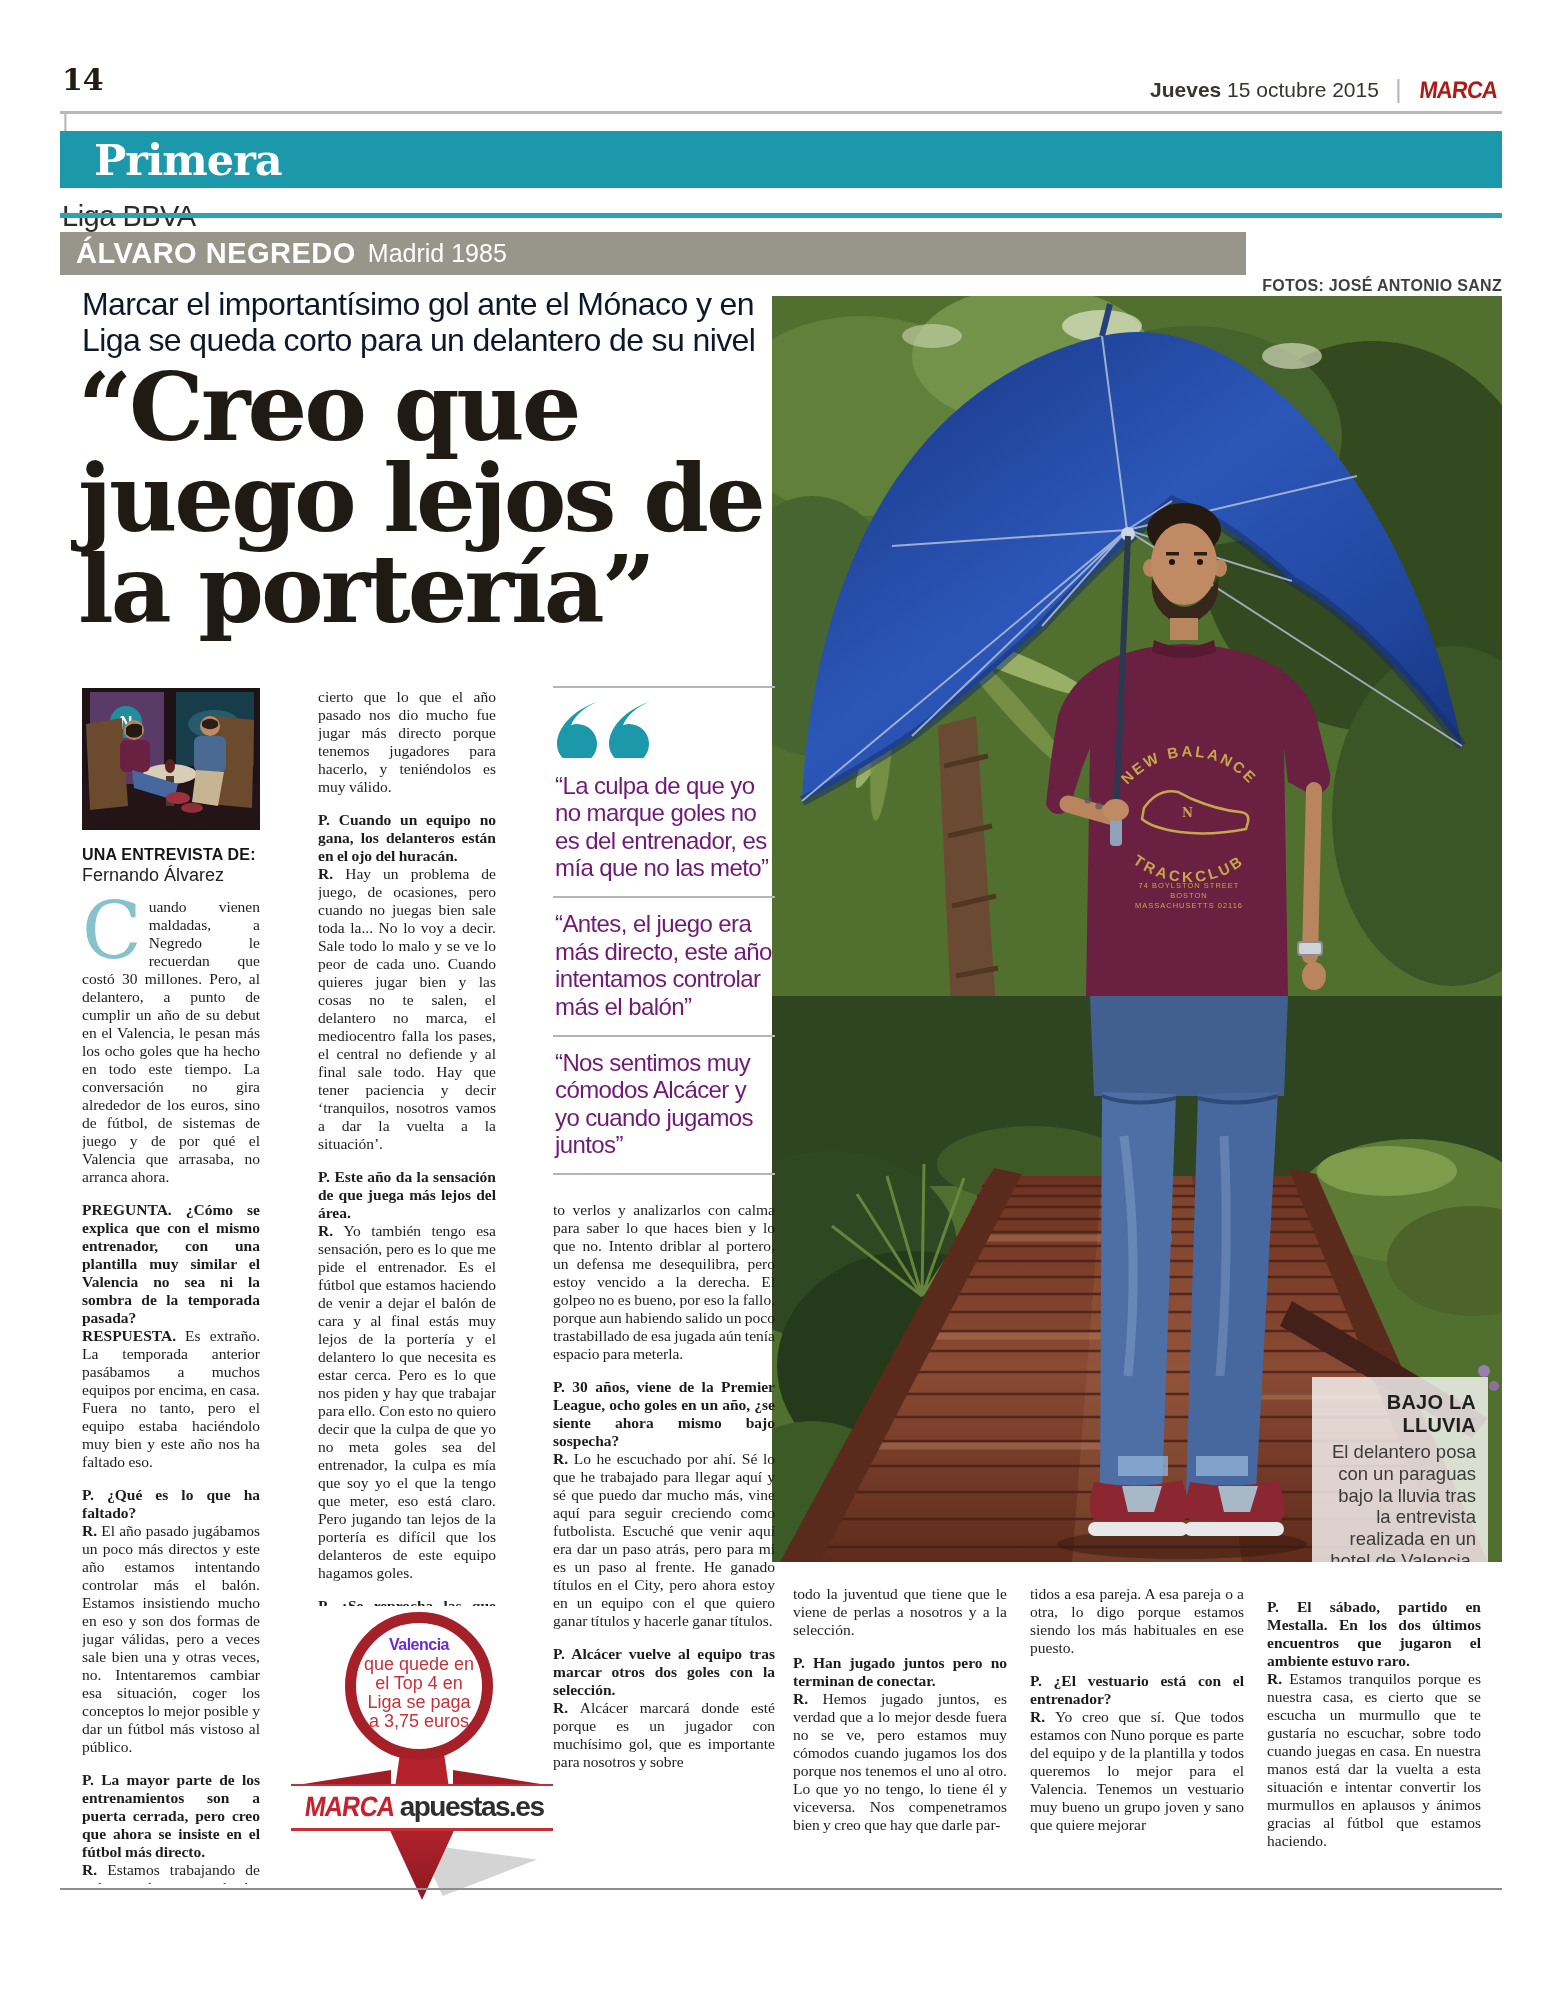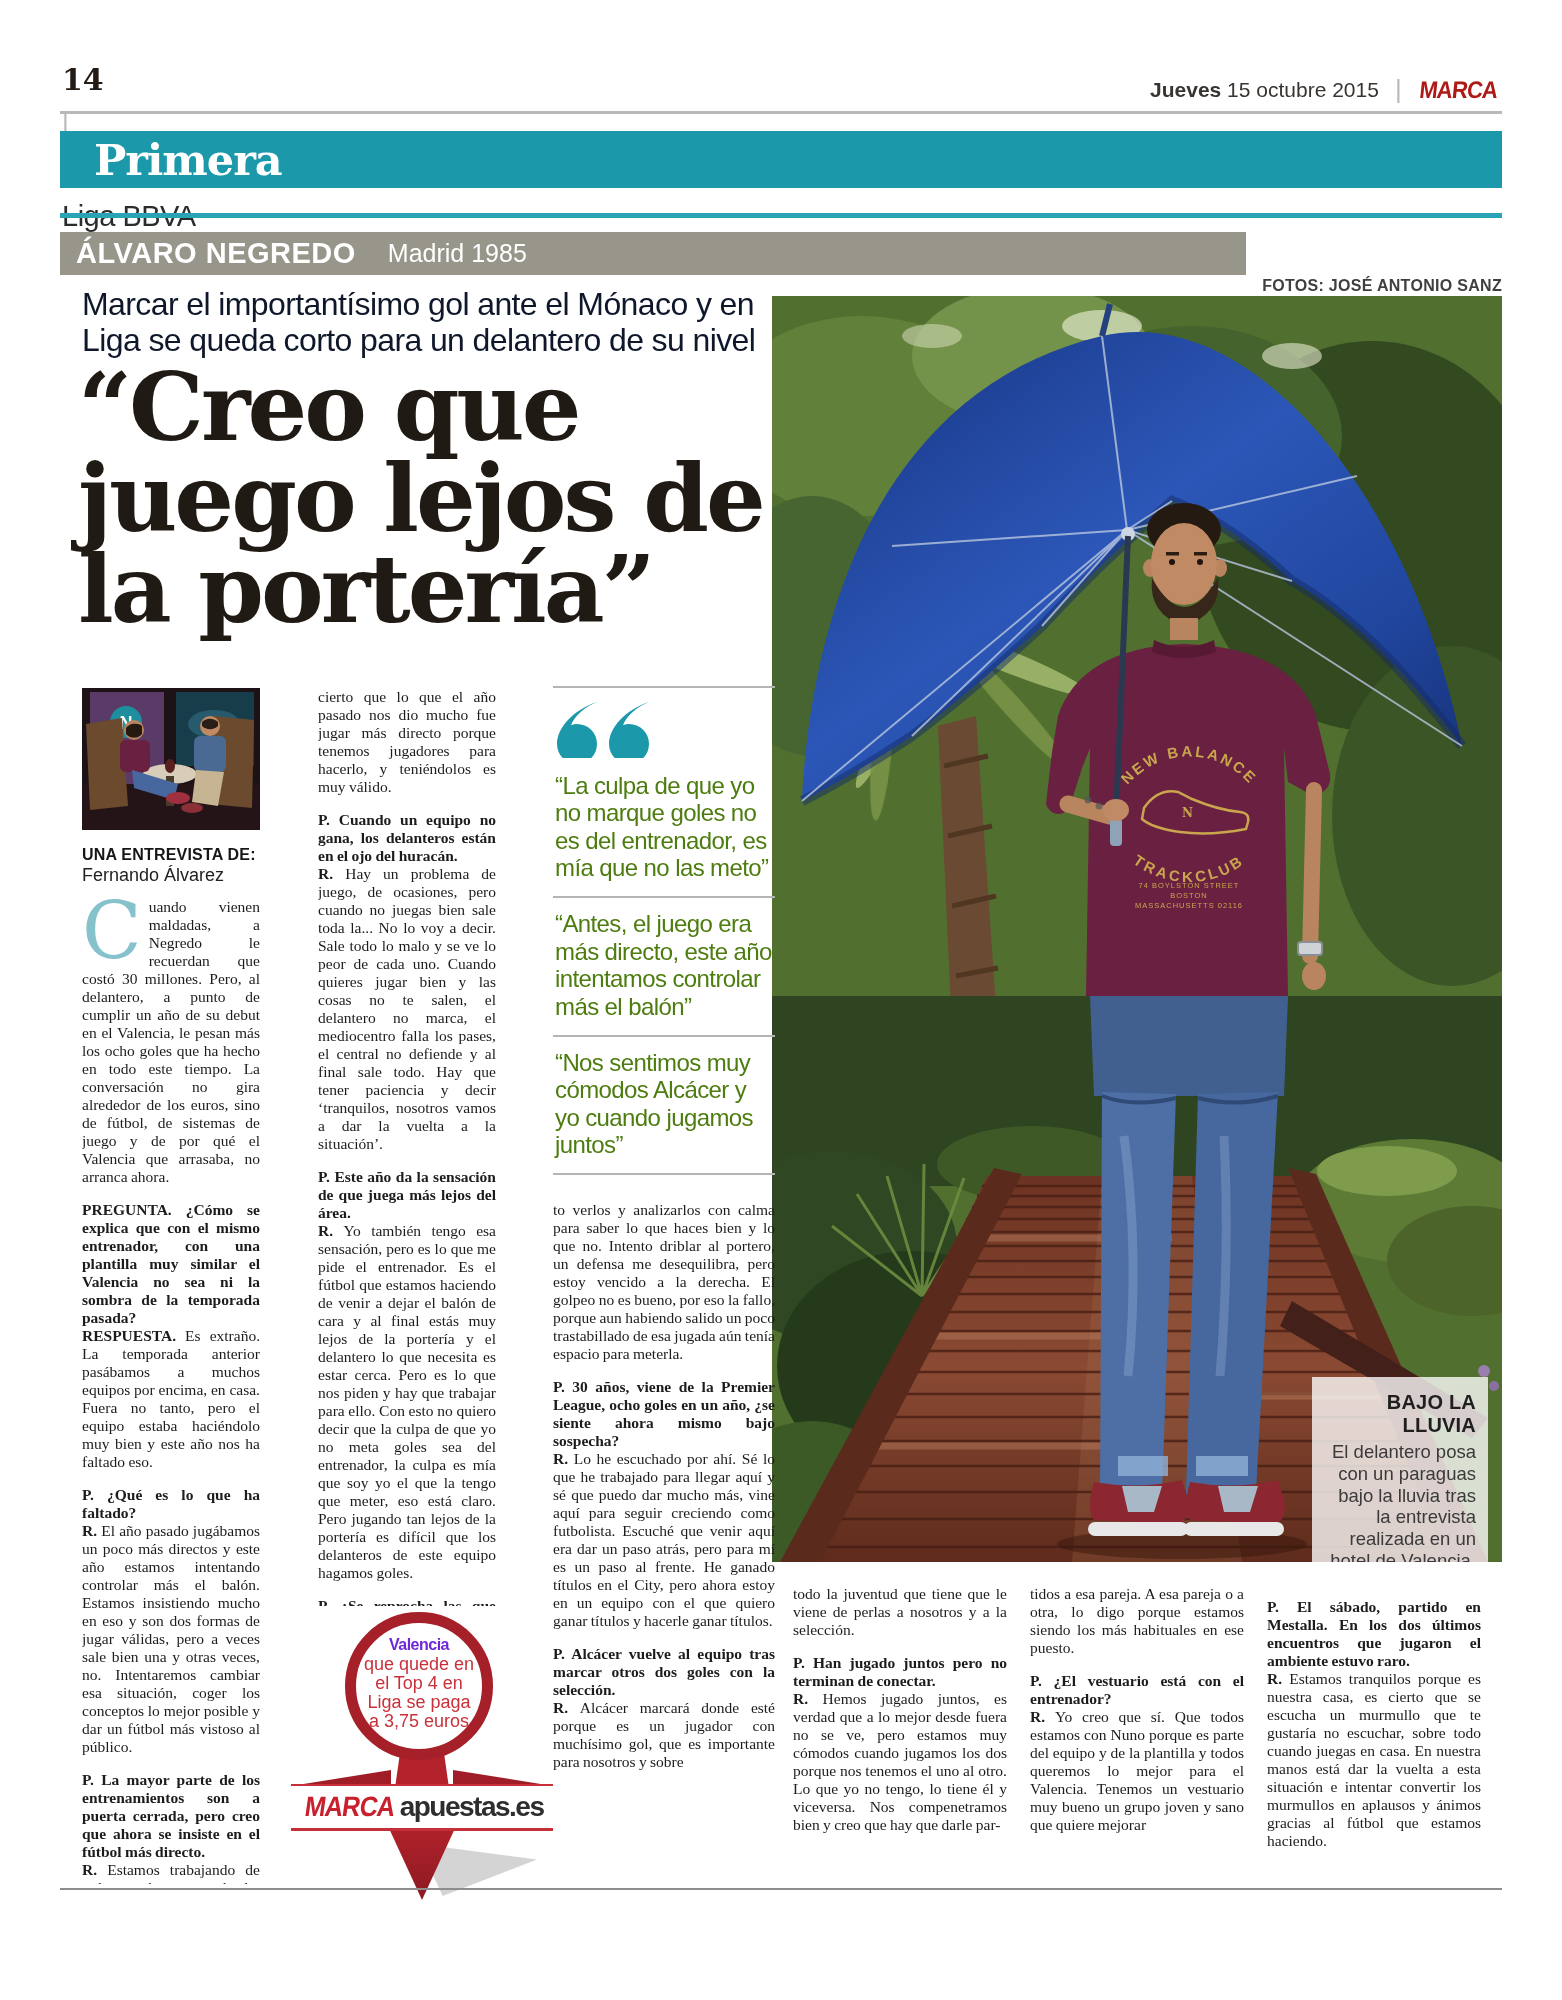--- a/index.html
+++ b/index.html
@@ -18,21 +18,21 @@
   .hdr-date b{font-weight:700;}
   .marca-logo{font-weight:900;font-size:24px;color:#ae1b17;letter-spacing:-1px;
               transform:skewX(-6deg) scaleX(0.92);transform-origin:left bottom;font-family:"Liberation Sans",sans-serif;}
   .hdr-rule{left:60px;top:111px;width:1442px;height:3px;background:#b9b9b9;}
 
   
   .primera-band{left:60px;top:131px;width:1442px;height:57px;background:#1b98a9;}
   .primera-band span{display:inline-block;margin:4px 0 0 34px;font-family:"DejaVu Serif",serif;
                      font-weight:700;font-size:43px;color:#ffffff;letter-spacing:-1px;}
   .teal-thin{left:60px;top:213px;width:1442px;height:5px;background:#28a4b4;}
-  .kicker-band{left:60px;top:232px;width:1186px;height:43px;background:#98968a;display:flex;align-items:center;gap:32px;padding-left:16px;box-sizing:border-box;font-family:"Liberation Sans",sans-serif;}
+  .kicker-band{left:60px;top:232px;width:1186px;height:43px;background:#98968a;display:flex;align-items:center;gap:12px;padding-left:16px;box-sizing:border-box;font-family:"Liberation Sans",sans-serif;}
   .kicker-name{font-weight:800;font-size:29px;color:#ffffff;letter-spacing:0.5px;}
   .kicker-birth{font-size:25px;color:#ffffff;}
 
   .photo-credit{right:60px;top:277px;font-family:"Liberation Sans",sans-serif;font-weight:700;
                 font-size:16px;color:#3f3f3f;letter-spacing:0.3px;}
 
   
   .standfirst{left:82px;top:287px;width:700px;font-family:"Liberation Sans",sans-serif;
               font-size:32px;line-height:1.12;color:#0f172a;letter-spacing:-0.6px;}
   .headline{left:78px;top:362px;width:740px;font-family:"DejaVu Serif",serif;font-weight:700;
@@ -54,21 +54,21 @@
   .para.dropcap::first-letter{float:left;font-family:"DejaVu Serif",serif;font-size:78px;
        line-height:58px;padding:4px 7px 0 0;color:#85c2cc;}
   .byline{margin-top:12px;font-family:"Liberation Sans",sans-serif;}
   .byline-label{font-weight:800;font-size:16px;color:#161616;letter-spacing:0.2px;}
   .byline-author{font-size:18px;color:#222222;margin-top:2px;}
   .body-start{margin-top:14px;}
 
   
   .quotes{border-top:2px solid #b5b5b5;border-bottom:2px solid #b5b5b5;}
   .quote{border-top:2px solid #b5b5b5;padding:12px 2px 15px 2px;font-family:"Liberation Sans",sans-serif;
-         font-size:24px;line-height:1.14;color:#4d7c0f;letter-spacing:-0.6px;}
+         font-size:24px;line-height:1.14;color:#701a75;letter-spacing:-0.6px;}
   .quote.first{border-top:none;}
   .quote-glyph{padding:14px 0 2px 2px;height:56px;}
   .col3-body{margin-top:26px;}
 
   
   .main-photo{left:772px;top:296px;width:730px;height:1266px;overflow:hidden;background:#51702f;}
   .caption-box{position:absolute;left:540px;top:1081px;width:176px;box-sizing:border-box;
                padding:14px 12px 12px 12px;background:rgba(255,255,255,0.78);
                font-family:"Liberation Sans",sans-serif;text-align:right;color:#3a3a3a;}
   .caption-title{font-weight:800;font-size:20px;color:#1f1f1f;letter-spacing:0.2px;margin-bottom:4px;}

